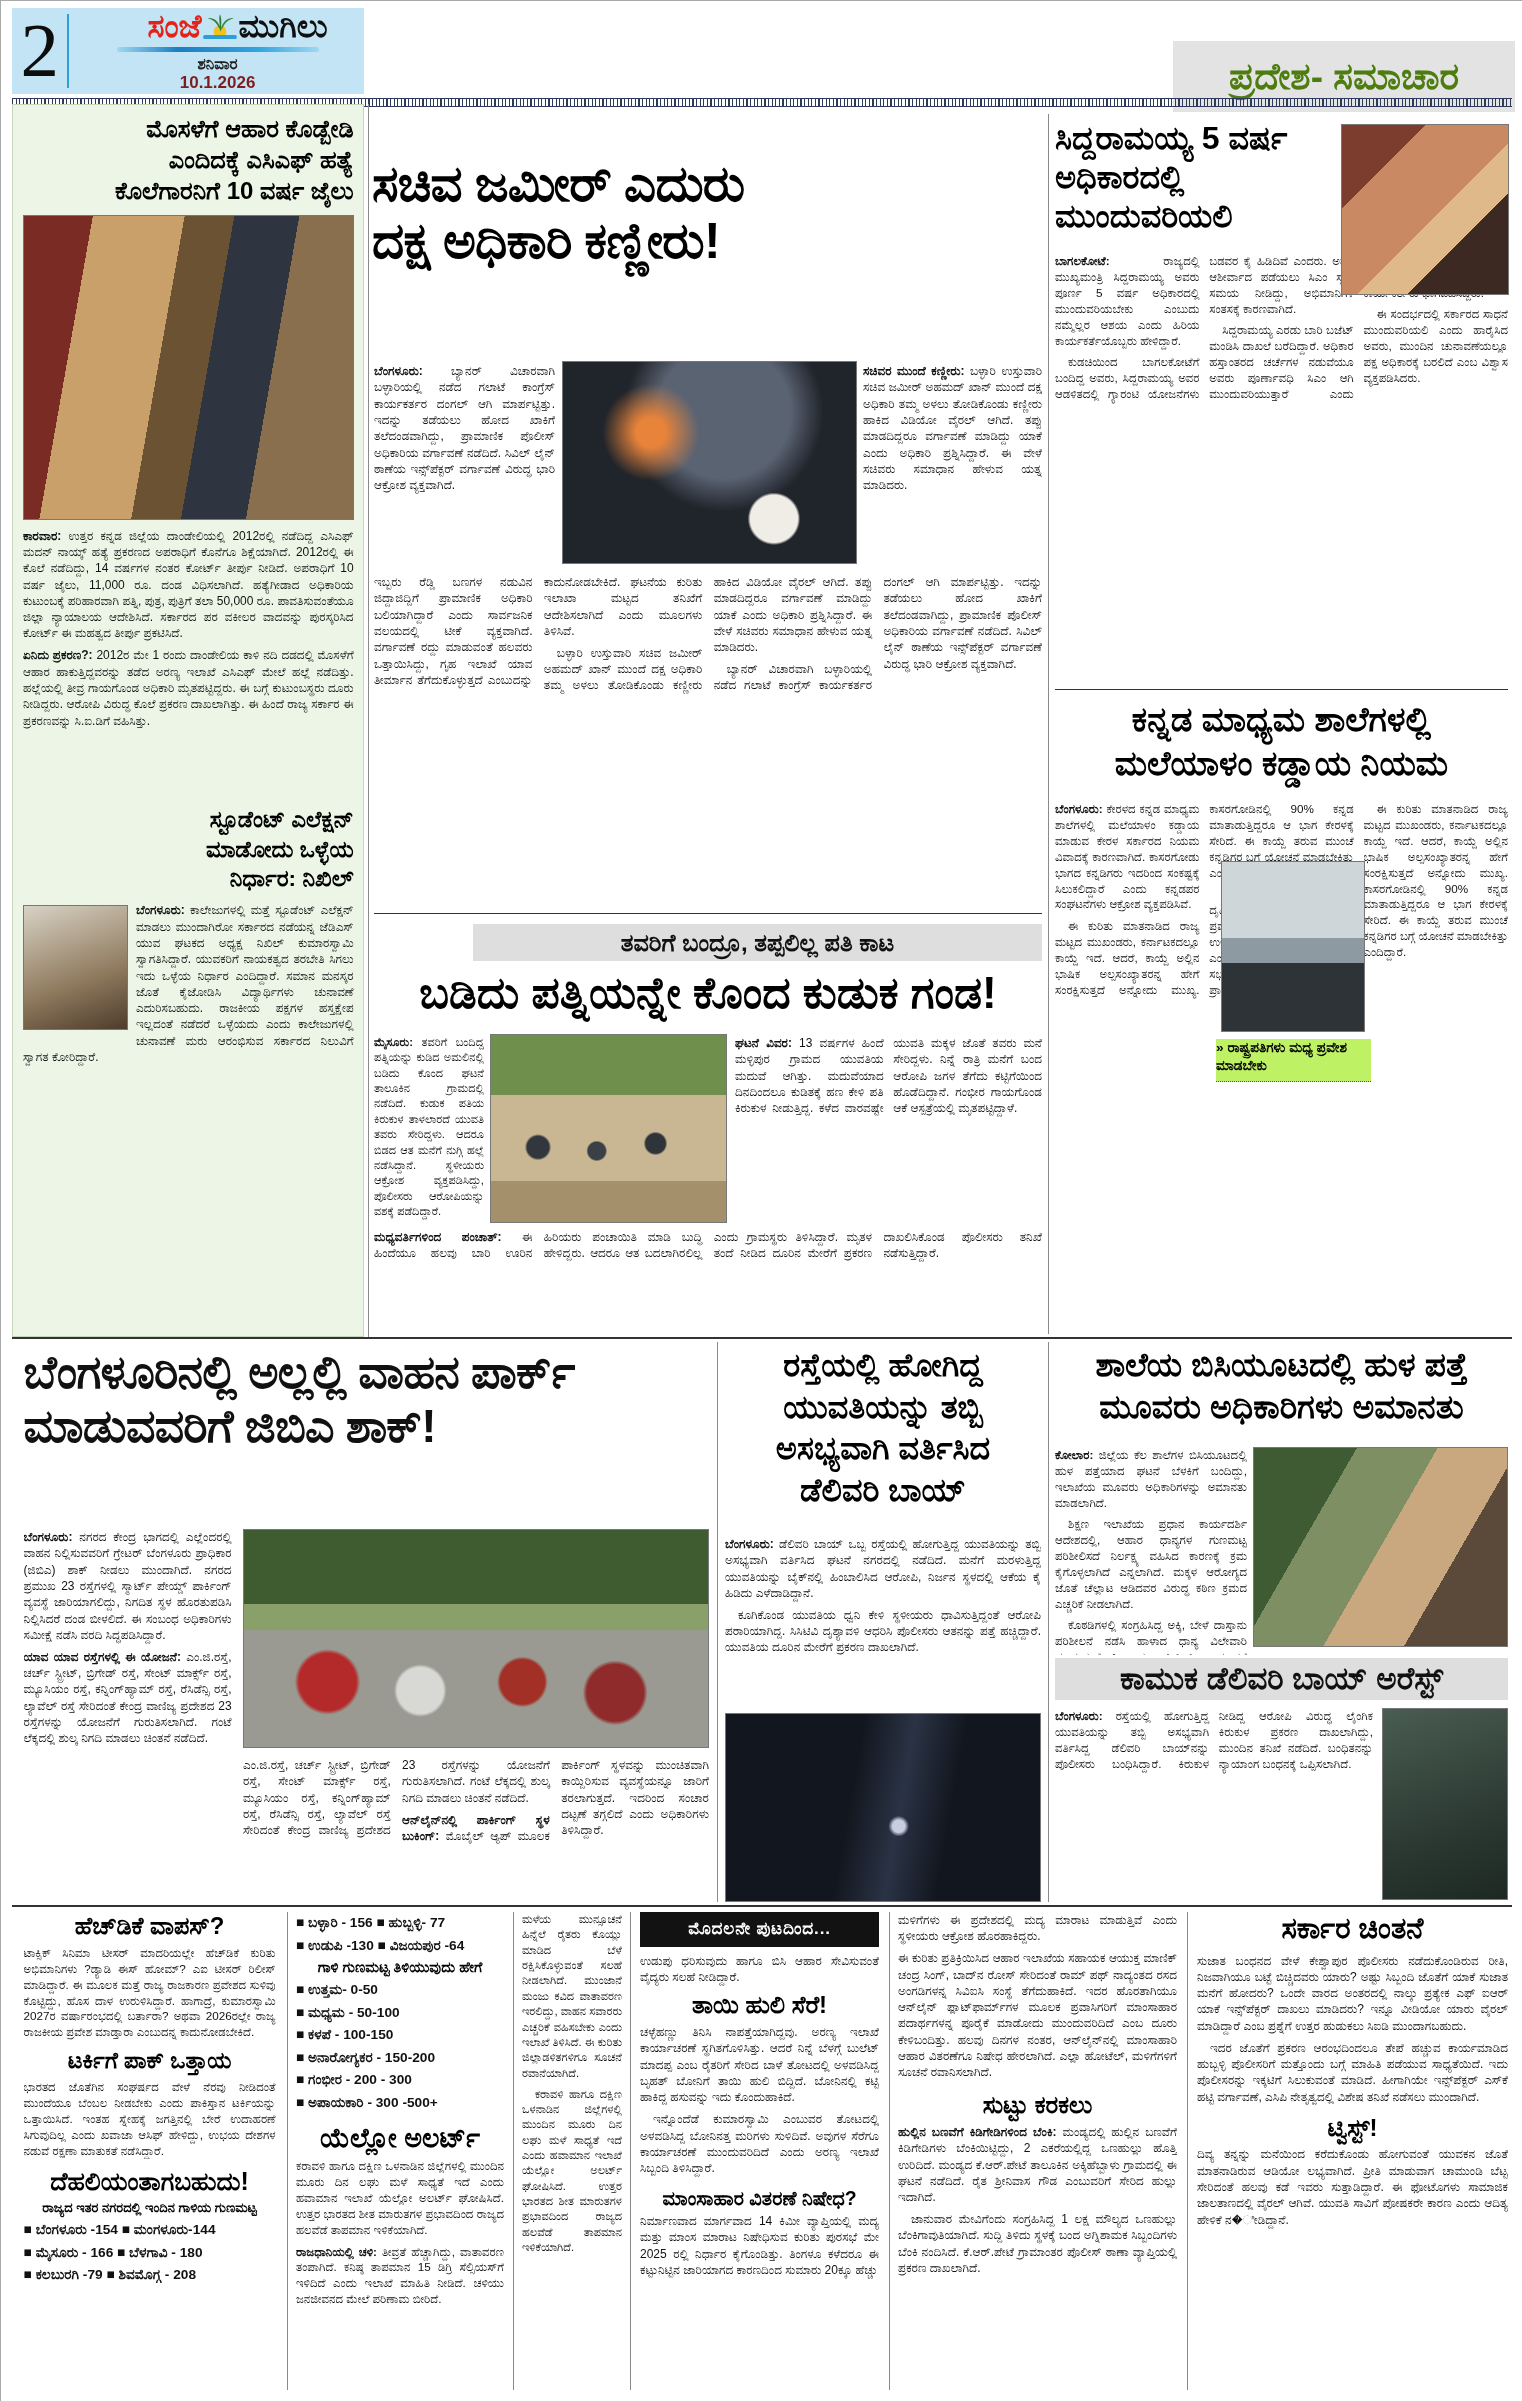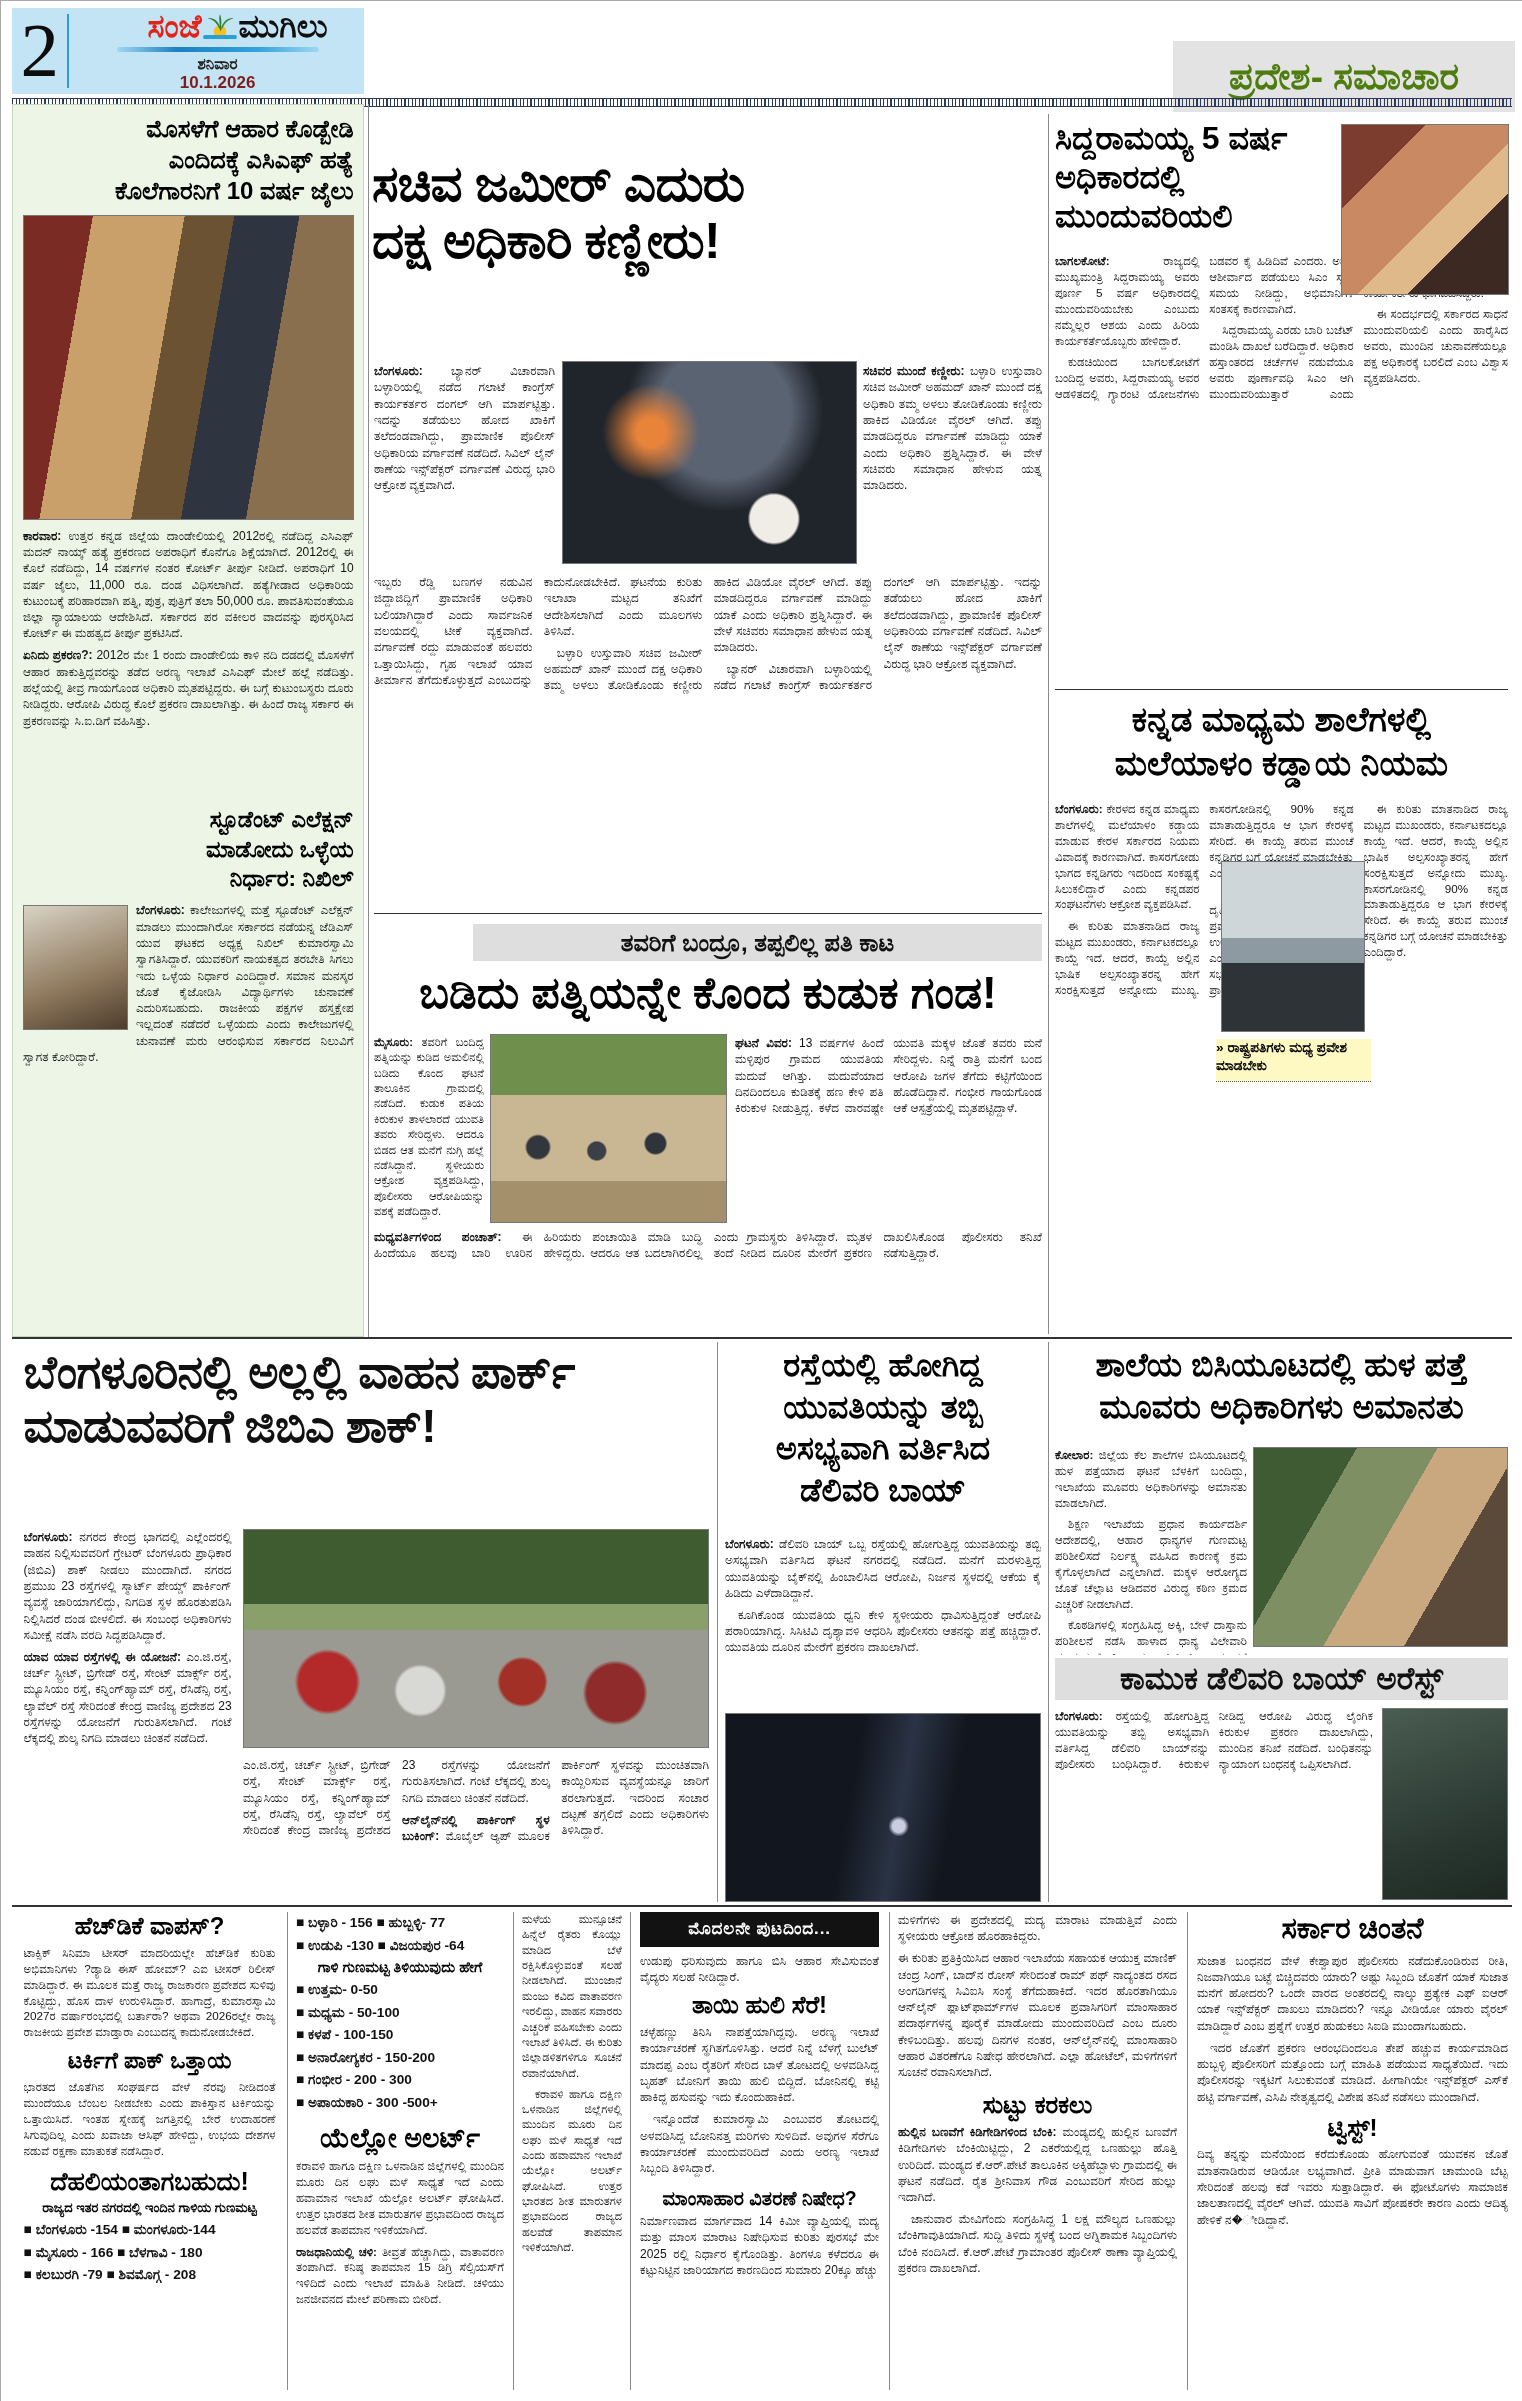--- a/index.html
+++ b/index.html
@@ -149,21 +149,21 @@
 
   <div class="abs chead pre" style="left:1054px;top:696px;width:453px;font-size:34px;line-height:1.3;">ಕನ್ನಡ ಮಾಧ್ಯಮ ಶಾಲೆಗಳಲ್ಲಿ
 ಮಲೆಯಾಳಂ ಕಡ್ಡಾಯ ನಿಯಮ</div>
   <div class="abs bd" style="left:1054px;top:800px;width:453px;height:533px;column-count:3;column-gap:9.7px;font-size:11.7px;">
     <p class="np"><b>ಬೆಂಗಳೂರು:</b> <span>ಕೇರಳದ ಕನ್ನಡ ಮಾಧ್ಯಮ ಶಾಲೆಗಳಲ್ಲಿ ಮಲೆಯಾಳಂ ಕಡ್ಡಾಯ ಮಾಡುವ ಕೇರಳ ಸರ್ಕಾರದ ನಿಯಮ ವಿವಾದಕ್ಕೆ ಕಾರಣವಾಗಿದೆ. ಕಾಸರಗೋಡು ಭಾಗದ ಕನ್ನಡಿಗರು ಇದರಿಂದ ಸಂಕಷ್ಟಕ್ಕೆ ಸಿಲುಕಲಿದ್ದಾರೆ ಎಂದು ಕನ್ನಡಪರ ಸಂಘಟನೆಗಳು ಆಕ್ರೋಶ ವ್ಯಕ್ತಪಡಿಸಿವೆ.</span></p>
     <p><span>ಈ ಕುರಿತು ಮಾತನಾಡಿದ ರಾಜ್ಯ ಮಟ್ಟದ ಮುಖಂಡರು, ಕರ್ನಾಟಕದಲ್ಲೂ ಕಾಯ್ದೆ ಇದೆ. ಆದರೆ, ಕಾಯ್ದೆ ಅಲ್ಲಿನ ಭಾಷಿಕ ಅಲ್ಪಸಂಖ್ಯಾತರನ್ನ ಹೇಗೆ ಸಂರಕ್ಷಿಸುತ್ತದೆ ಅನ್ನೋದು ಮುಖ್ಯ. ಕಾಸರಗೋಡಿನಲ್ಲಿ 90% ಕನ್ನಡ ಮಾತಾಡುತ್ತಿದ್ದರೂ ಆ ಭಾಗ ಕೇರಳಕ್ಕೆ ಸೇರಿದೆ. ಈ ಕಾಯ್ದೆ ತರುವ ಮುಂಚೆ ಕನ್ನಡಿಗರ ಬಗ್ಗೆ ಯೋಚನೆ ಮಾಡಬೇಕಿತ್ತು ಎಂದಿದ್ದಾರೆ.</span></p>
     <p><span>ಗಡಿ ಭಾಗದ ವಿದ್ಯಾರ್ಥಿಗಳ ಭವಿಷ್ಯದ ದೃಷ್ಟಿಯಿಂದ ರಾಜ್ಯ ಸರ್ಕಾರ ಮಧ್ಯ ಪ್ರವೇಶಿಸಬೇಕು. ಕನ್ನಡ ಶಾಲೆಗಳ ಉಳಿವಿಗೆ ಕೇಂದ್ರದ ಗಮನಕ್ಕೂ ತರಬೇಕು ಎಂದು ಒತ್ತಾಯಿಸಿದ್ದಾರೆ. ಈ ಬಗ್ಗೆ ಶೀಘ್ರ ಸಭೆ ನಡೆಸುವುದಾಗಿ ಗಡಿ ಅಭಿವೃದ್ಧಿ ಪ್ರಾಧಿಕಾರ ತಿಳಿಸಿದೆ.</span></p>
     <p><span>ಈ ಕುರಿತು ಮಾತನಾಡಿದ ರಾಜ್ಯ ಮಟ್ಟದ ಮುಖಂಡರು, ಕರ್ನಾಟಕದಲ್ಲೂ ಕಾಯ್ದೆ ಇದೆ. ಆದರೆ, ಕಾಯ್ದೆ ಅಲ್ಲಿನ ಭಾಷಿಕ ಅಲ್ಪಸಂಖ್ಯಾತರನ್ನ ಹೇಗೆ ಸಂರಕ್ಷಿಸುತ್ತದೆ ಅನ್ನೋದು ಮುಖ್ಯ. ಕಾಸರಗೋಡಿನಲ್ಲಿ 90% ಕನ್ನಡ ಮಾತಾಡುತ್ತಿದ್ದರೂ ಆ ಭಾಗ ಕೇರಳಕ್ಕೆ ಸೇರಿದೆ. ಈ ಕಾಯ್ದೆ ತರುವ ಮುಂಚೆ ಕನ್ನಡಿಗರ ಬಗ್ಗೆ ಯೋಚನೆ ಮಾಡಬೇಕಿತ್ತು ಎಂದಿದ್ದಾರೆ.</span></p>
   </div>
   <div class="ph ph-ker" style="left:1220px;top:860px;width:144px;height:171px;z-index:3;background-color:#cfd6da;"></div>
-  <div class="abs caption" style="left:1215px;top:1038px;width:155px;z-index:3;background:#fef9c3;">» ರಾಷ್ಟ್ರಪತಿಗಳು ಮಧ್ಯ ಪ್ರವೇಶ ಮಾಡಬೇಕು</div>
+  <div class="abs caption" style="left:1215px;top:1038px;width:155px;z-index:3;background:#bef264;">» ರಾಷ್ಟ್ರಪತಿಗಳು ಮಧ್ಯ ಪ್ರವೇಶ ಮಾಡಬೇಕು</div>
 
   <div class="hr" style="left:11.3px;top:1336px;width:1500px;"></div>
 
   <div class="abs pre" style="left:22.6px;top:1344px;width:688px;font-size:46px;font-weight:800;line-height:1.18;letter-spacing:-0.8px;">ಬೆಂಗಳೂರಿನಲ್ಲಿ ಅಲ್ಲಲ್ಲಿ ವಾಹನ ಪಾರ್ಕ್
 ಮಾಡುವವರಿಗೆ ಜಿಬಿಎ ಶಾಕ್!</div>
   <div class="abs bd" style="left:22.6px;top:1528px;width:208px;height:371px;">
     <p class="np"><b>ಬೆಂಗಳೂರು:</b> <span>ನಗರದ ಕೇಂದ್ರ ಭಾಗದಲ್ಲಿ ಎಲ್ಲೆಂದರಲ್ಲಿ ವಾಹನ ನಿಲ್ಲಿಸುವವರಿಗೆ ಗ್ರೇಟರ್ ಬೆಂಗಳೂರು ಪ್ರಾಧಿಕಾರ (ಜಿಬಿಎ) ಶಾಕ್ ನೀಡಲು ಮುಂದಾಗಿದೆ. ನಗರದ ಪ್ರಮುಖ 23 ರಸ್ತೆಗಳಲ್ಲಿ ಸ್ಮಾರ್ಟ್ ಪೇಯ್ಡ್ ಪಾರ್ಕಿಂಗ್ ವ್ಯವಸ್ಥೆ ಜಾರಿಯಾಗಲಿದ್ದು, ನಿಗದಿತ ಸ್ಥಳ ಹೊರತುಪಡಿಸಿ ನಿಲ್ಲಿಸಿದರೆ ದಂಡ ಬೀಳಲಿದೆ. ಈ ಸಂಬಂಧ ಅಧಿಕಾರಿಗಳು ಸಮೀಕ್ಷೆ ನಡೆಸಿ ವರದಿ ಸಿದ್ಧಪಡಿಸಿದ್ದಾರೆ.</span></p>
     <p class="np"><b>ಯಾವ ಯಾವ ರಸ್ತೆಗಳಲ್ಲಿ ಈ ಯೋಜನೆ:</b> <span>ಎಂ.ಜಿ.ರಸ್ತೆ, ಚರ್ಚ್ ಸ್ಟ್ರೀಟ್, ಬ್ರಿಗೇಡ್ ರಸ್ತೆ, ಸೇಂಟ್ ಮಾರ್ಕ್ಸ್ ರಸ್ತೆ, ಮ್ಯೂಸಿಯಂ ರಸ್ತೆ, ಕನ್ನಿಂಗ್‌ಹ್ಯಾಮ್ ರಸ್ತೆ, ರೆಸಿಡೆನ್ಸಿ ರಸ್ತೆ, ಲ್ಯಾವೆಲ್ ರಸ್ತೆ ಸೇರಿದಂತೆ ಕೇಂದ್ರ ವಾಣಿಜ್ಯ ಪ್ರದೇಶದ 23 ರಸ್ತೆಗಳನ್ನು ಯೋಜನೆಗೆ ಗುರುತಿಸಲಾಗಿದೆ. ಗಂಟೆ ಲೆಕ್ಕದಲ್ಲಿ ಶುಲ್ಕ ನಿಗದಿ ಮಾಡಲು ಚಿಂತನೆ ನಡೆದಿದೆ.</span></p>
   </div>
   <div class="ph ph-gba" style="left:242px;top:1528px;width:466px;height:219px;"></div>

